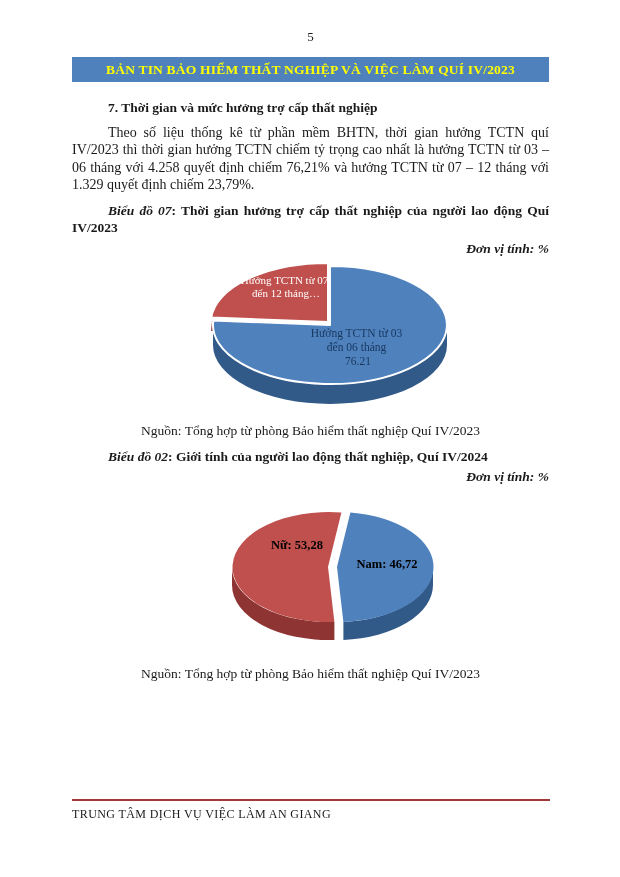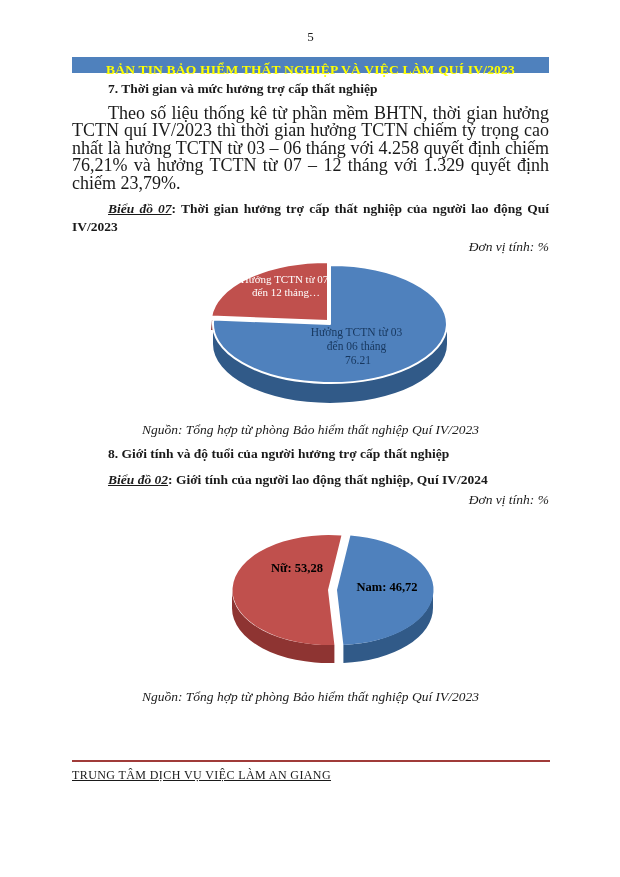--- a/index.html
+++ b/index.html
@@ -4,35 +4,35 @@
 <style>
   html,body{margin:0;padding:0;}
   body{
     width:620px;height:877px;background:#ffffff;position:relative;
     font-family:"Liberation Serif","DejaVu Serif",serif;
     color:#1a1a1a;overflow:hidden;
   }
   .page{position:absolute;left:72px;top:0;width:477px;}
   .pageno{margin-top:28px;text-align:center;font-size:13px;line-height:18px;}
   .banner{
-    margin-top:11px;height:16px;line-height:25px;text-align:center;
+    margin-top:11px;height:25px;line-height:25px;text-align:center;
     font-weight:bold;font-size:13.5px;letter-spacing:0.2px;
   }
-  .h-sec{margin:7px 0 0 36px;font-weight:bold;font-size:13.5px;line-height:17.5px;}
-  .para{margin:7px 0 0 0;font-size:18px;line-height:17.5px;text-align:justify;text-indent:36px;}
+  .h-sec{margin:17px 0 0 36px;font-weight:bold;font-size:13.5px;line-height:17.5px;}
+  .para{margin:7px 0 0 0;font-size:14px;line-height:17.5px;text-align:justify;text-indent:36px;}
   .caption{margin:8px 0 0 0;font-size:13.5px;line-height:17.5px;font-weight:bold;text-align:justify;text-indent:36px;}
-  .caption .lbl{font-style:italic;text-decoration:underline;}
-  .unit{margin:3px 0 0 0;font-size:13.5px;line-height:17.5px;font-style:italic;text-align:right;}
-  .source{font-size:13.5px;line-height:17.5px;font-style:italic;text-align:center;}
+  .caption .lbl{font-style:italic;}
+  .unit{margin:3px 0 0 0;font-size:13.5px;line-height:17.5px;font-style:italic;text-align:right;font-weight:bold;}
+  .source{font-size:13.5px;line-height:17.5px;text-align:center;}
   .chart{display:block;}
   .chart1{margin-top:3px;}
   .chart2{margin-top:21px;}
   .src1{margin-top:10px;}
   .src2{margin-top:18px;}
-  .footer{position:absolute;left:72px;top:760px;width:478px;text-decoration:underline;}
+  .footer{position:absolute;left:72px;top:799px;width:478px;}
   .footer-rule{height:2px;border:none;margin:0 0 6px 0;}
   .footer-text{font-size:12px;letter-spacing:0.4px;}
   svg text{font-family:"Liberation Serif","DejaVu Serif",serif;}
   .pie-lbl-blue{font-size:11.5px;}
   .pie-lbl-red{font-size:11px;}
   .pie2-lbl{font-size:12.5px;font-weight:bold;}
 </style>
 </head>
 <body>
 
@@ -67,21 +67,20 @@
     </text>
     <text class="pie-lbl-blue" text-anchor="middle" fill="#17375e">
       <tspan x="286" y="77">Hưởng TCTN từ 03</tspan>
       <tspan x="286" y="91">đến 06 tháng</tspan>
       <tspan x="286" y="105">76.21</tspan>
     </text>
   </svg>
 
   <div class="source src1">Nguồn: Tổng hợp từ phòng Bảo hiểm thất nghiệp Quí IV/2023</div>
 
-  <div class="h-sec">8. Giới tính và độ tuổi của người hưởng trợ cấp thất nghiệp</div>
 
 
   <p class="caption"><span class="lbl">Biểu đồ 02</span><span>: Giới tính của người lao động thất nghiệp, Quí IV/2024</span></p>
 
   <div class="unit">Đơn vị tính: %</div>
 
   <svg class="chart chart2" width="477" height="140" viewBox="0 0 477 140">
 
     <g transform="translate(-4,0)">
       <path d="M 266.4,114.9 A 96 55 0 0 1 164,60 L 164,78 A 96 55 0 0 0 266.4,132.9 Z" fill="#8e3432"></path>

